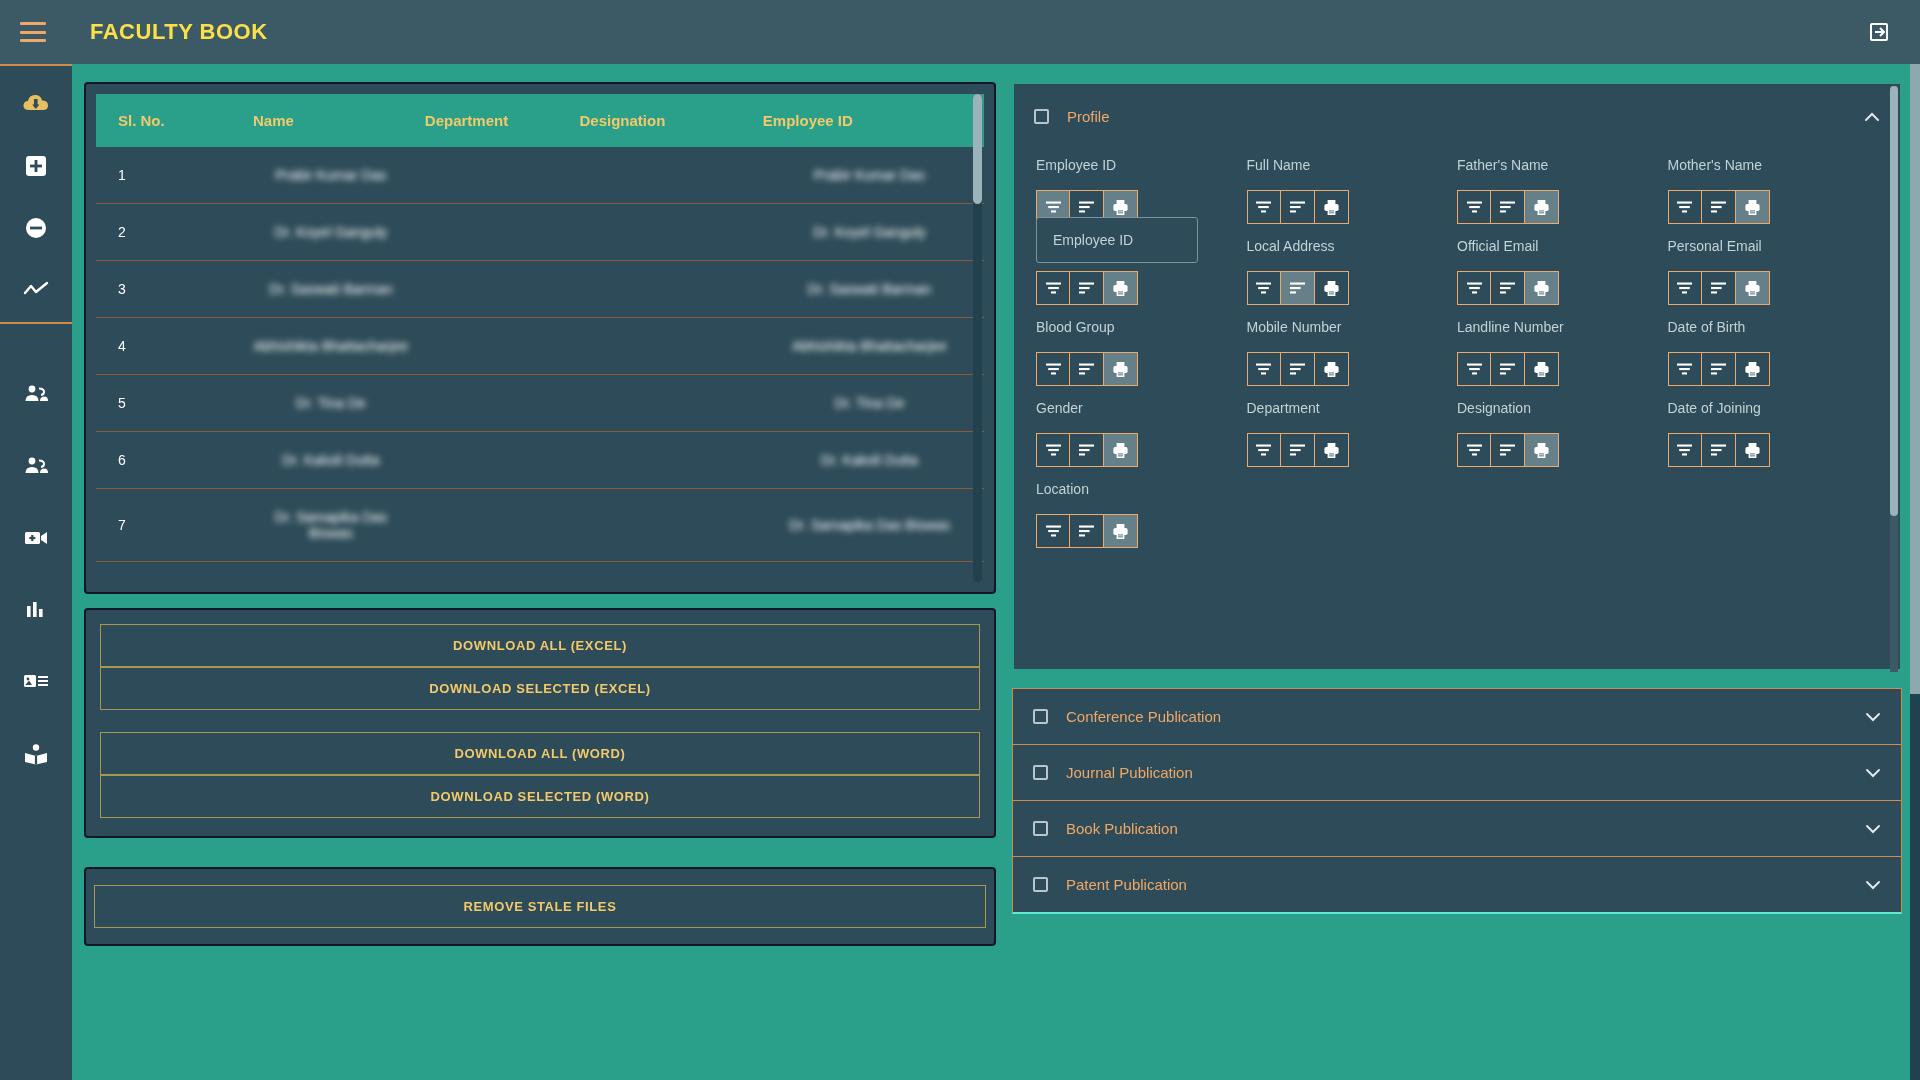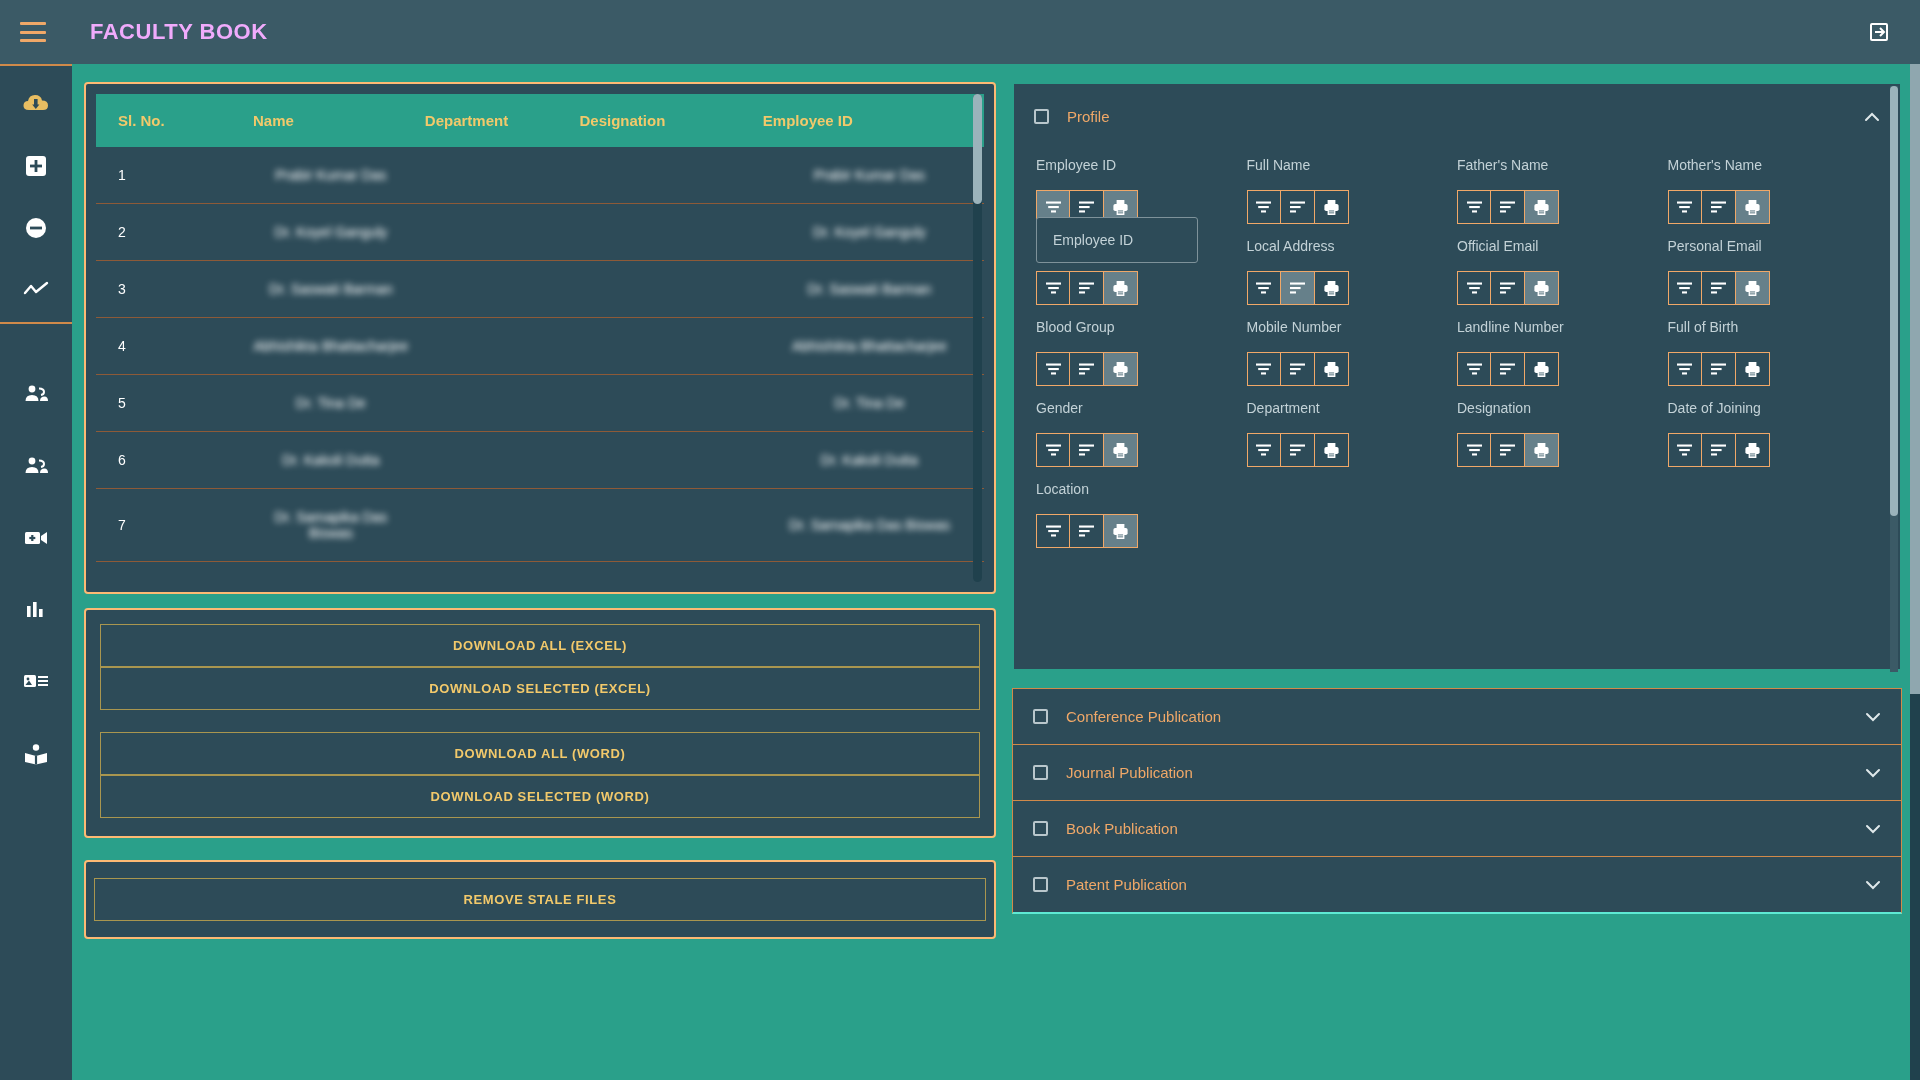--- a/index.html
+++ b/index.html
@@ -17,21 +17,21 @@
     display: flex; align-items: center;
     z-index: 40;
   }
   #hamburger {
     width: 26px; height: 20px; margin-left: 20px;
     display: flex; flex-direction: column; justify-content: space-between;
     cursor: pointer;
   }
   #hamburger span { display: block; height: 3px; background: #f0a868; border-radius: 1px; }
   #app-title {
-    margin-left: 44px; color: #f0abfc; font-size: 22px; font-weight: bold;
+    margin-left: 44px; color: #fde047; font-size: 22px; font-weight: bold;
     letter-spacing: 0.5px;
   }
   #logout-btn {
     margin-left: auto; margin-right: 28px; width: 26px; height: 26px;
     display: flex; align-items: center; justify-content: center; cursor: pointer;
   }
 
   
   #sidebar {
     position: absolute; left: 0; top: 64px; width: 72px; height: 1016px;
@@ -56,21 +56,21 @@
     background: #2aa08a;
   }
 
   
   #left-col {
     position: absolute; left: 12px; top: 18px; width: 912px;
   }
 
   .panel {
     background: #2d4b58;
-    border: 2px solid #fdba74;
+    border: 2px solid #0f172a;
     border-radius: 4px;
   }
 
   
   #table-card {
     position: relative;
     height: 512px;
     padding: 10px;
     overflow: hidden;
   }
@@ -117,21 +117,21 @@
   }
   .dl-btn {
     display: block; width: 100%; background: #2d4b58;
     border: 1px solid #a9964f; color: #f2c96b;
     font-size: 13px; font-weight: bold; letter-spacing: 0.6px;
     padding: 13px 0; text-align: center; cursor: pointer;
     font-family: "Liberation Sans", sans-serif;
   }
   .dl-gap { height: 22px; }
 
-  #stale-box { margin-top: 22px; padding: 16px 8px; }
+  #stale-box { margin-top: 29px; padding: 16px 8px; }
 
   
   #right-col {
     position: absolute; left: 940px; top: 18px; width: 890px;
   }
   #profile-acc {
     border: 2px solid #2aa08a;
     border-bottom: 3px solid #2aa08a;
     background: #2d4b58;
     position: relative;
@@ -805,21 +805,21 @@
                       <rect x="1.4" y="5" width="14.2" height="7" rx="1.8" fill="#fff"></rect>
                       <rect x="4.6" y="10" width="7.8" height="6" fill="#fff"></rect>
                       <rect x="5.9" y="11.4" width="5.2" height="1.1" fill="#66808a"></rect>
                       <rect x="5.9" y="13.3" width="5.2" height="1.1" fill="#66808a"></rect>
                     </svg>
                   </span>
                 </div>
               </div>
             </div>
             <div class="field">
-              <span class="field-label">Full of Birth</span>
+              <span class="field-label">Date of Birth</span>
               <div class="btn-group">
                 <div class="grp-btn">
                   <span>
                     <svg width="17" height="14" viewBox="0 0 17 14">
                       <rect x="1" y="1.5" width="15" height="2.1" fill="#fff"></rect>
                       <rect x="3.2" y="6" width="10.6" height="2.1" fill="#fff"></rect>
                       <rect x="6" y="10.4" width="5" height="2.1" fill="#fff"></rect>
                     </svg>
                   </span>
                 </div>

